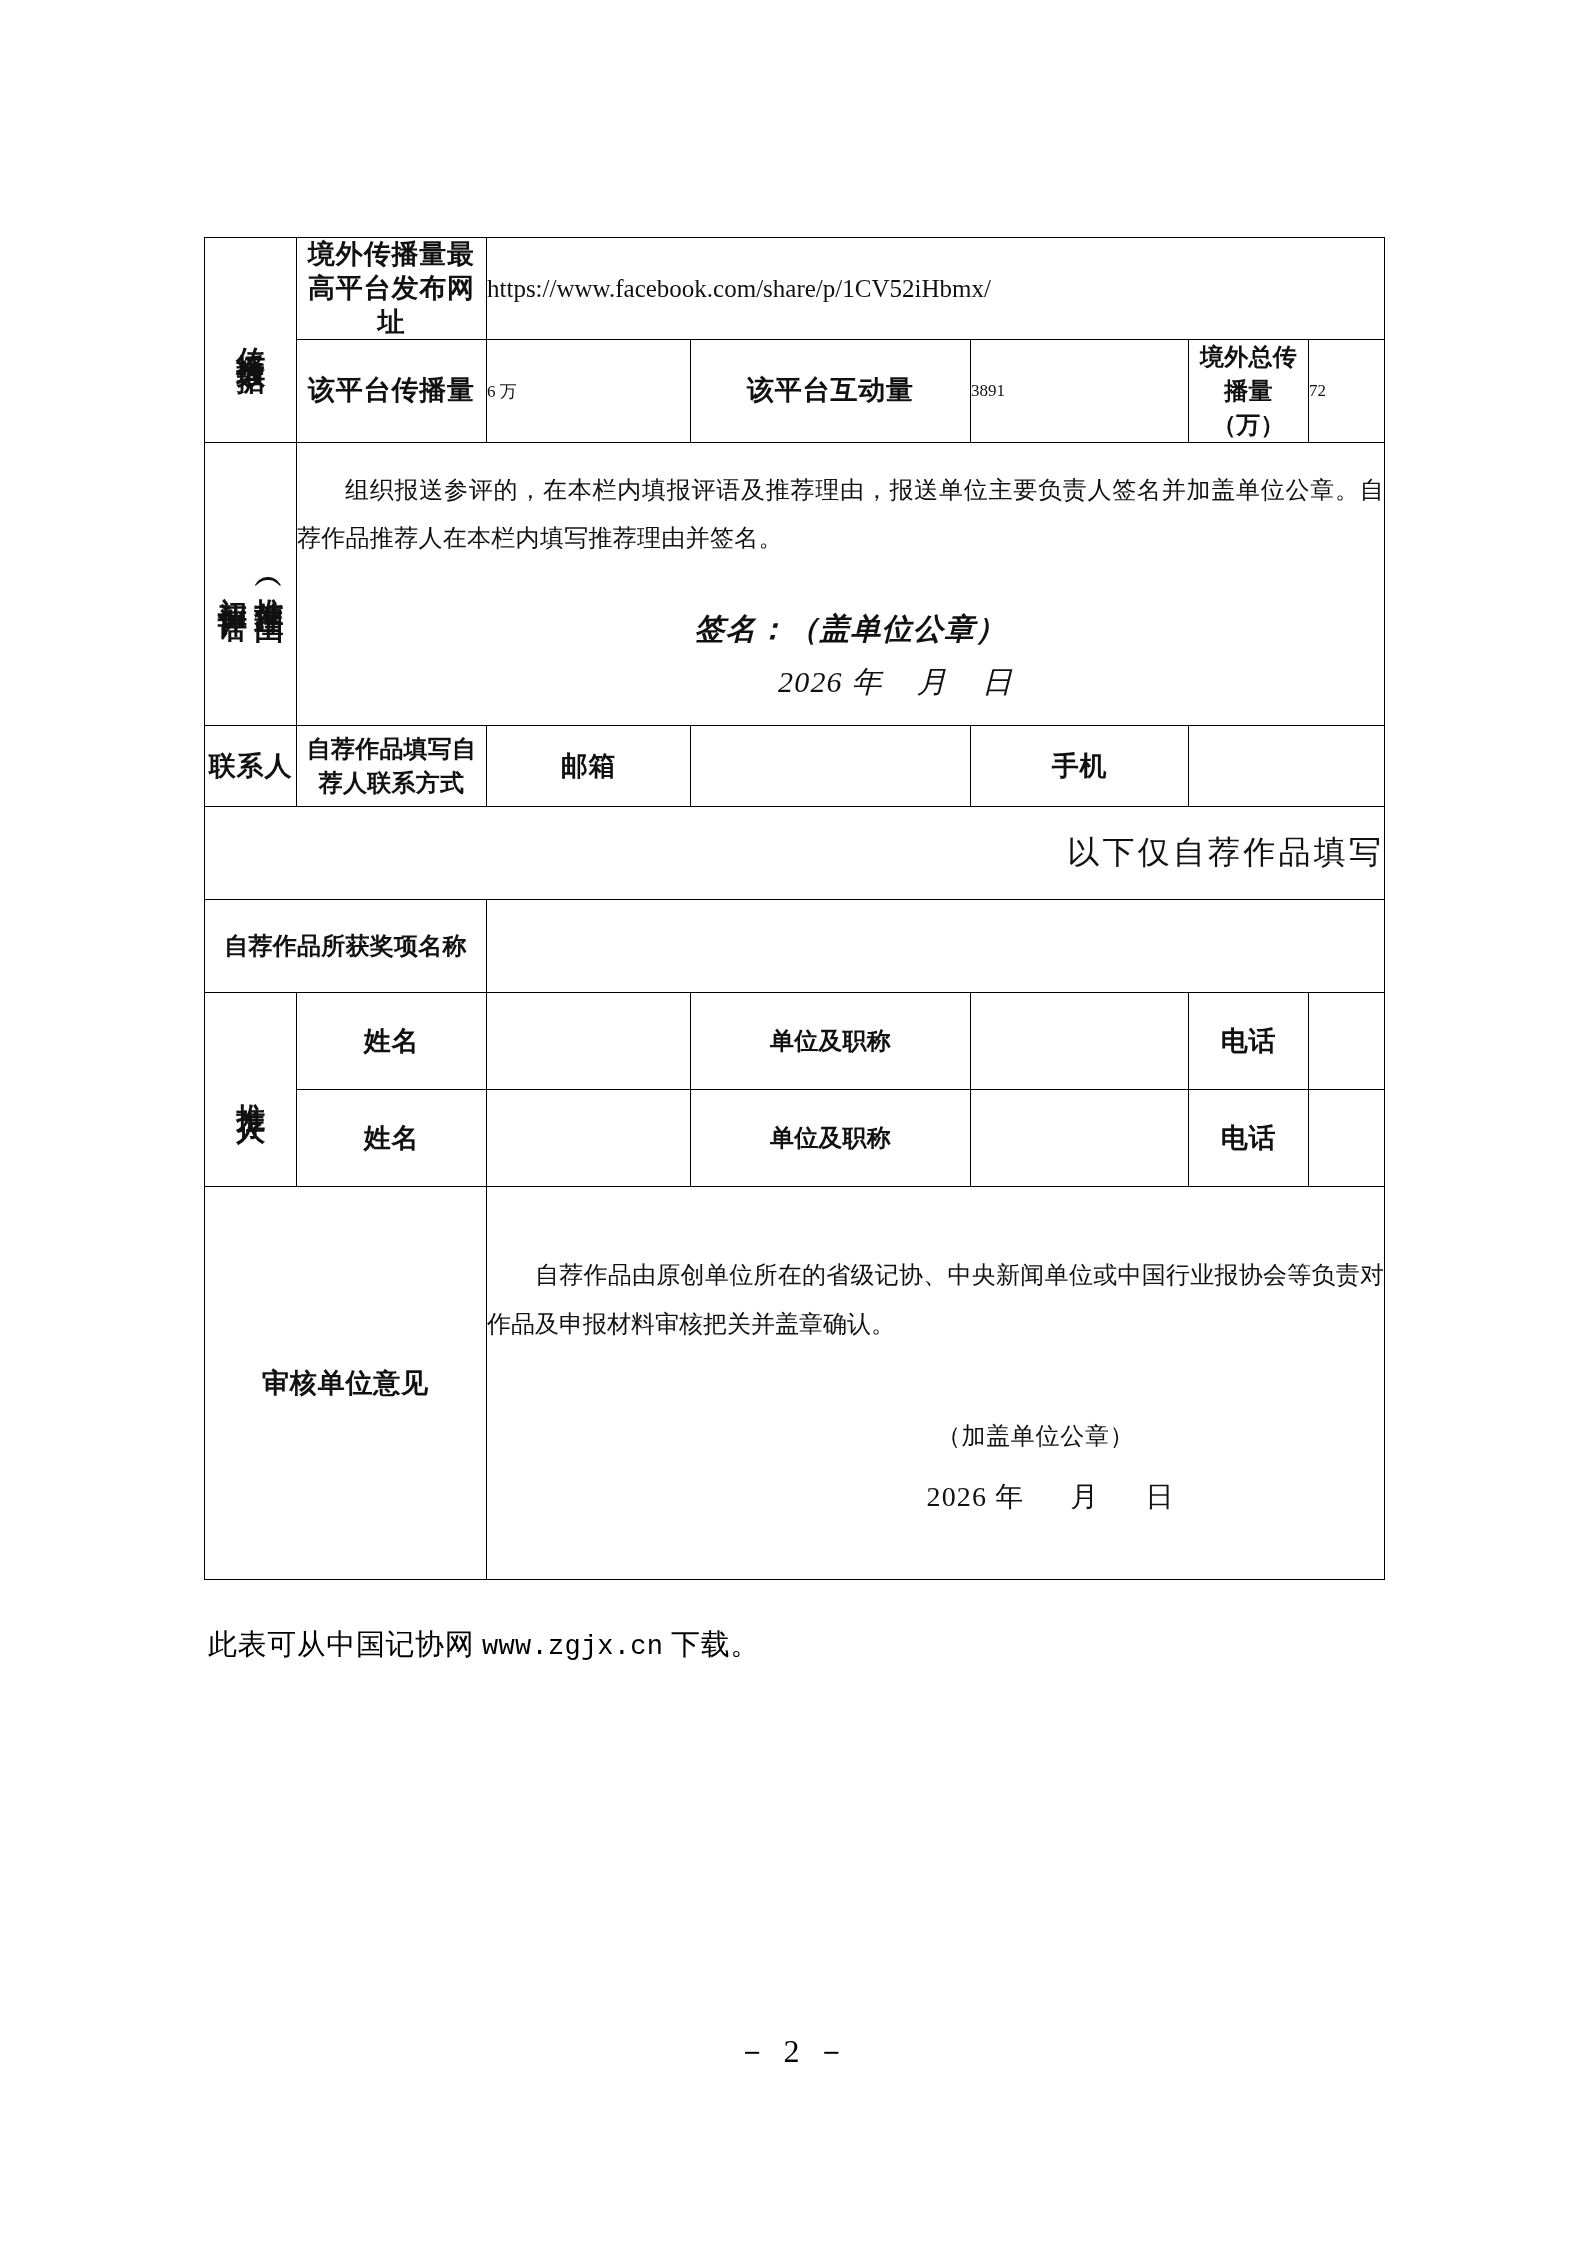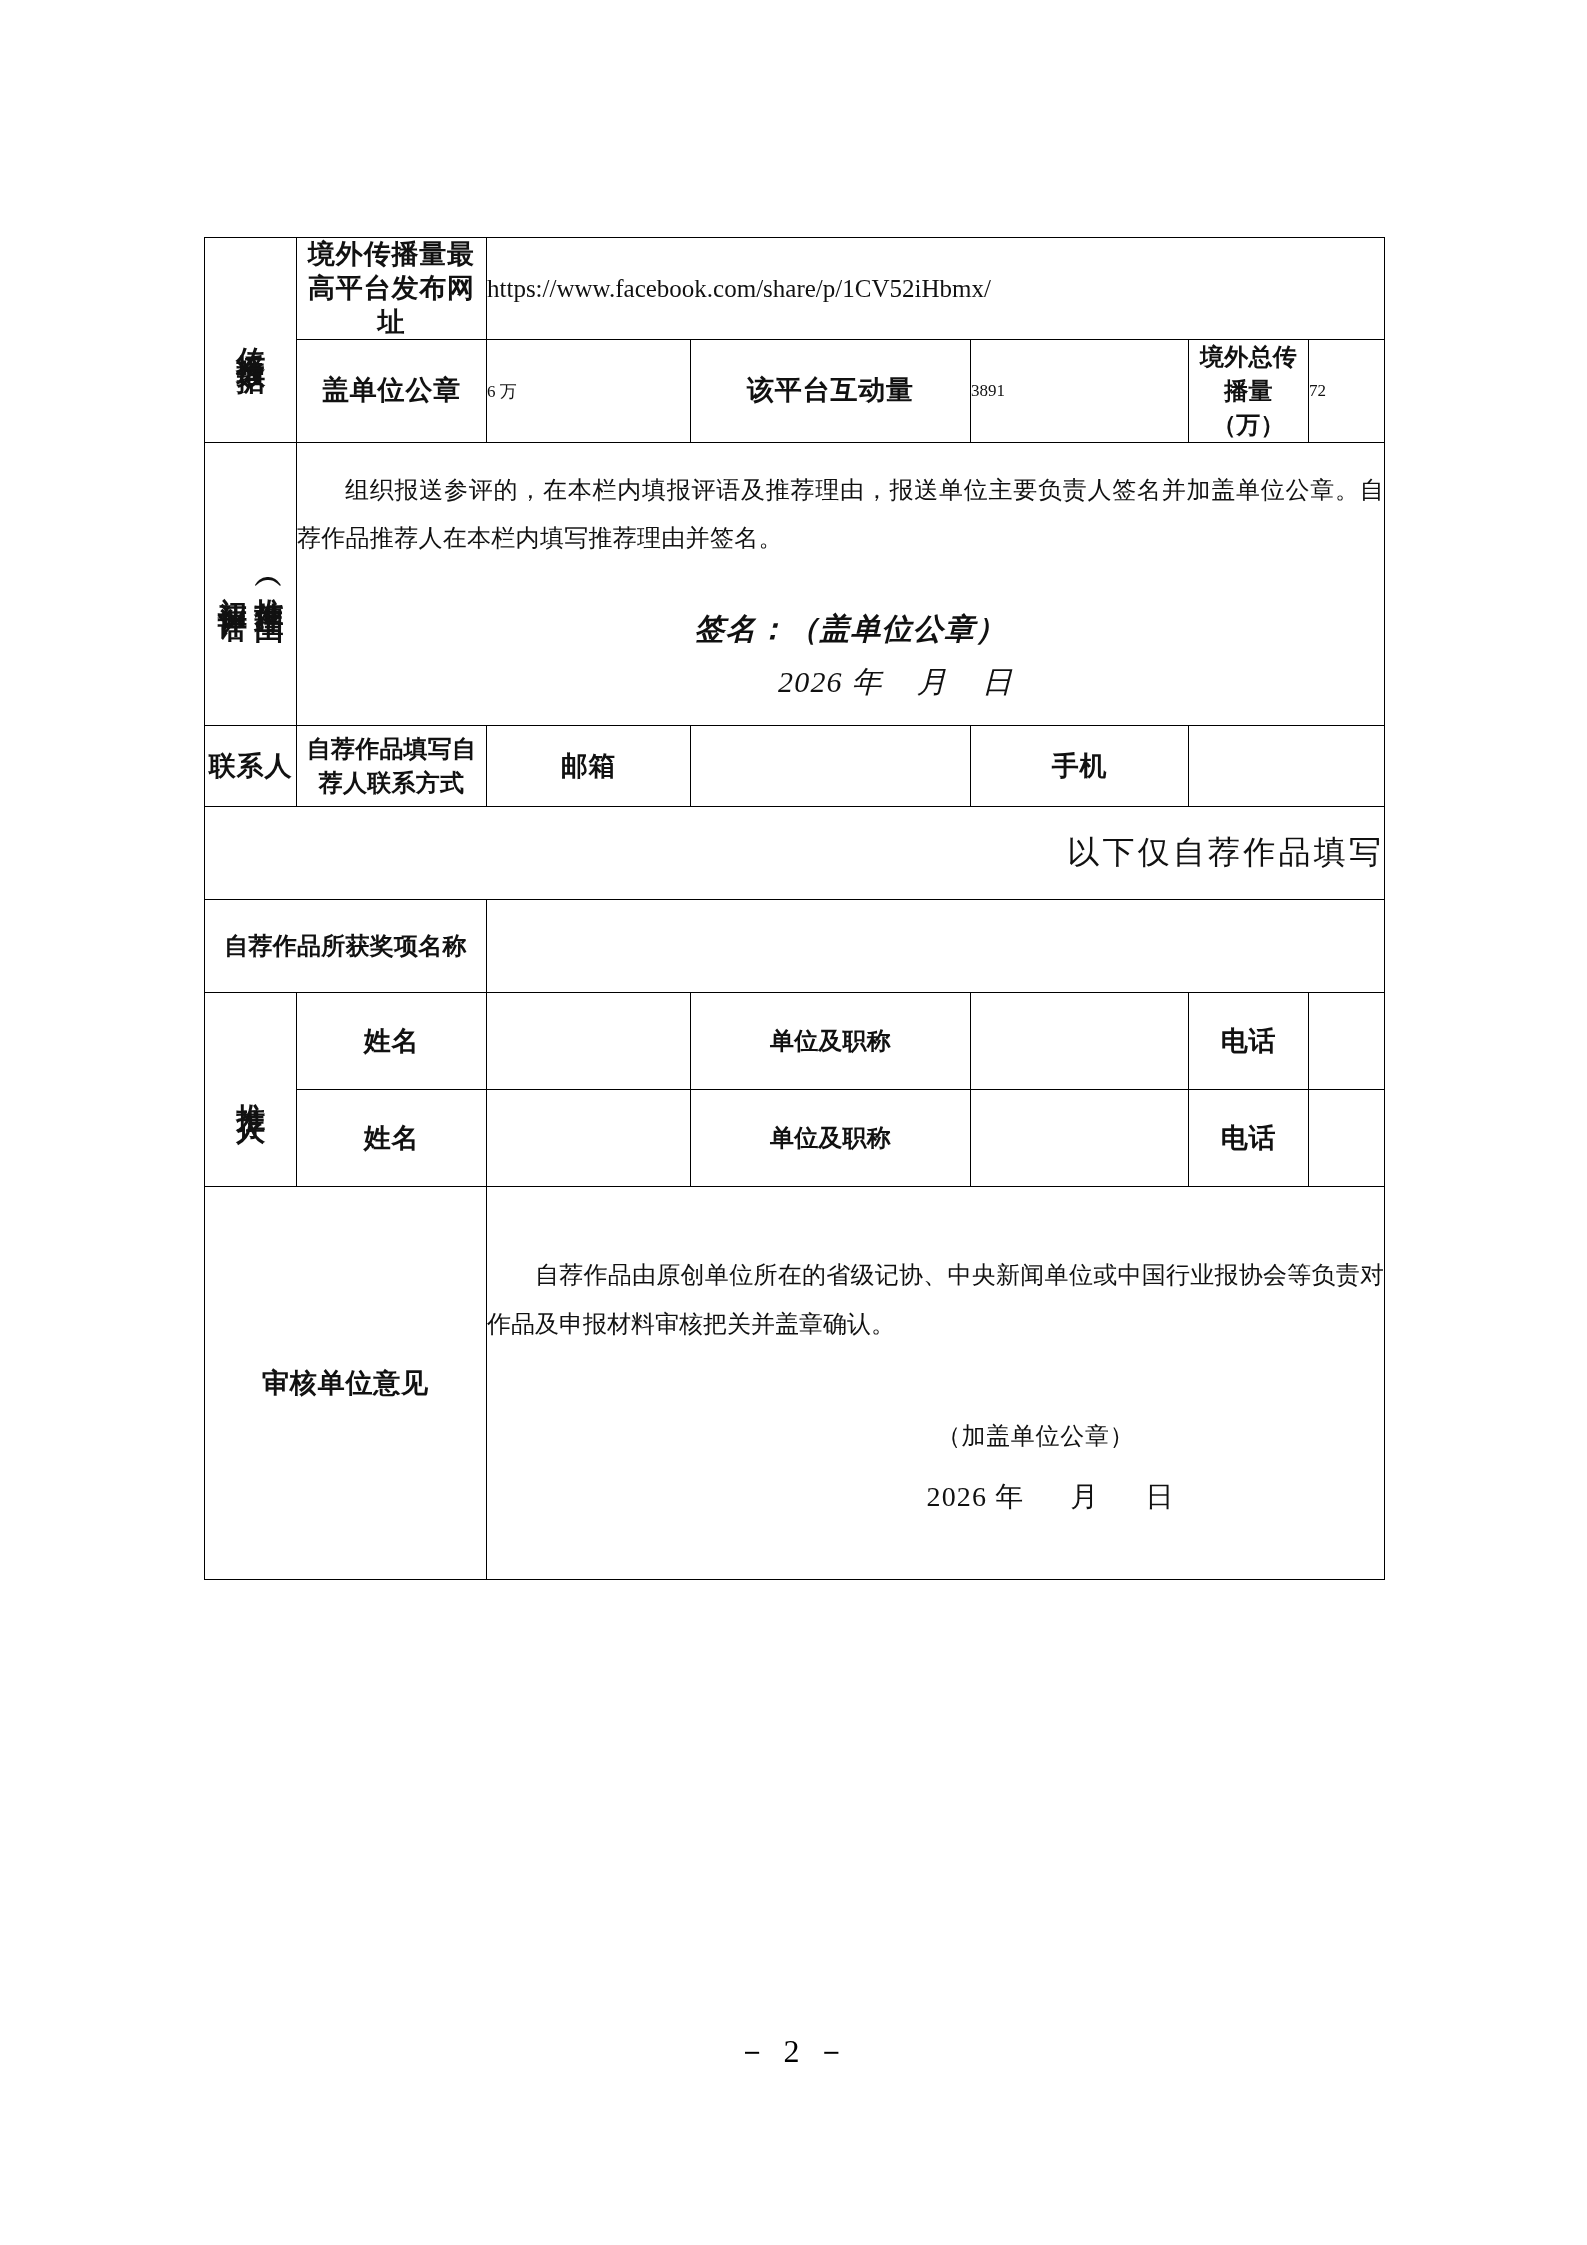--- a/index.html
+++ b/index.html
@@ -203,21 +203,21 @@
       <td class="lbl" style="height:96px">
         <span>境外传播量最高平台发布网址</span>
       </td>
       <td class="val-url" colspan="7">
         <span>https://www.facebook.com/share/p/1CV52iHbmx/</span>
       </td>
     </tr>
 
     <tr>
       <td class="lbl" style="height:78px">
-        <span>盖单位公章</span>
+        <span>该平台传播量</span>
       </td>
       <td class="val" colspan="2">
         <span>6 万</span>
       </td>
       <td class="lbl" colspan="2">
         <span>该平台互动量</span>
       </td>
       <td class="val">
         <span>3891</span>
       </td>
@@ -337,16 +337,19 @@
         <div class="audit-stamp">（加盖单位公章）</div>
         <div class="audit-date">
           <span>2026 年</span><span class="sp"></span><span>月</span><span class="sp"></span><span>日</span>
         </div>
       </td>
     </tr>
 
   </tbody>
     </table>
 
+  <div class="footer-note">
+    <span>此表可从中国记协网 </span><span class="mono">www.zgjx.cn</span><span> 下载。</span>
+  </div>
 
   <div class="page-number">－ 2 －</div>
 
 </div>
 
 </body></html>

